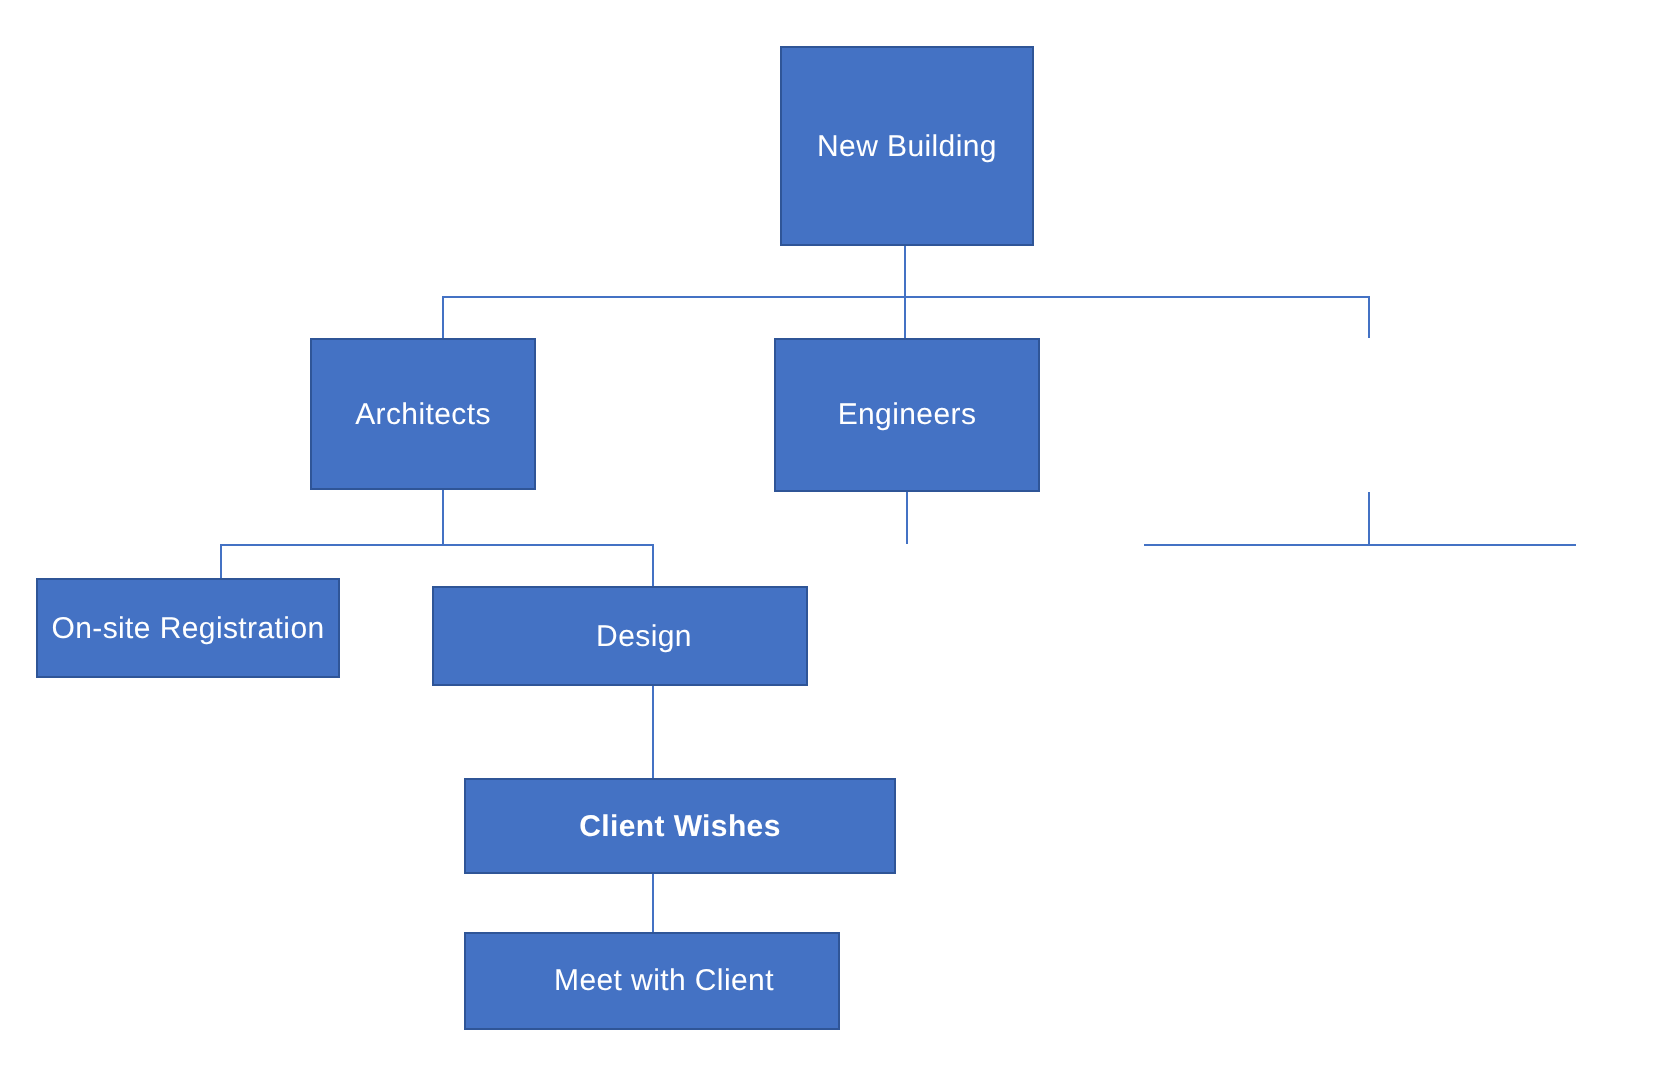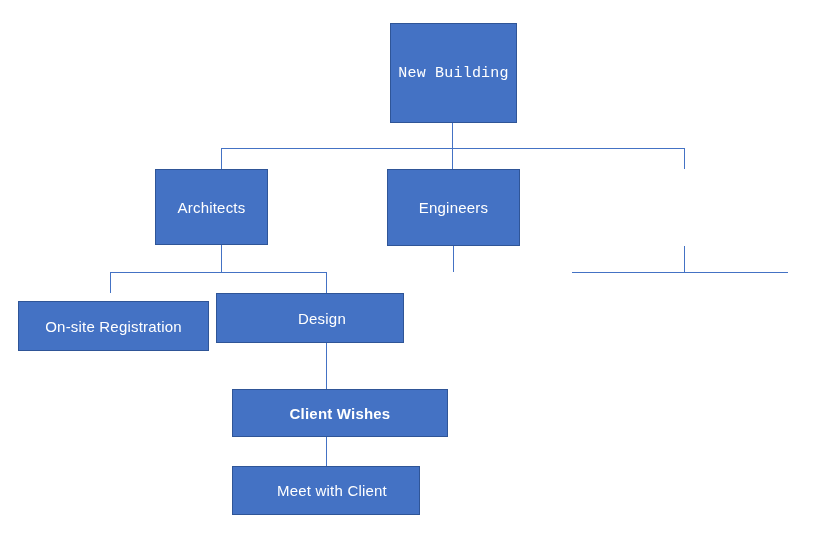--- a/index.html
+++ b/index.html
@@ -26,25 +26,25 @@
     line-height:21px;
     letter-spacing:.2px;
     cursor:default;
   }
   .node span{display:block;padding:0 6px;}
   .conn{position:absolute;background:var(--conn);}
   .conn-v{width:1px;}
   .conn-h{height:1px;}
 
   
-  #n-new-building   {left:390px;top:23px; width:127px;height:100px;font-family:Liberation Mono, monospace;}
+  #n-new-building   {left:390px;top:23px; width:127px;height:100px;}
   #n-architects     {left:155px;top:169px;width:113px;height:76px;}
   #n-engineers      {left:387px;top:169px;width:133px;height:77px;align-items:center;}
   #n-finance        {left:619px;top:169px;width:132px;height:77px;}
-  #n-onsite         {left:18px; top:301px;width:191px;height:50px;}
+  #n-onsite         {left:18px; top:289px;width:152px;height:50px;}
   #n-design         {left:216px;top:293px;width:188px;height:50px;padding-left:24px;}
   #n-client-wishes  {left:232px;top:389px;width:216px;height:48px;font-weight:bold;}
   #n-meet-client    {left:232px;top:466px;width:188px;height:49px;padding-left:12px;}
 
   
   #c-new-down   {left:452px;top:123px;height:46px;}
   #c-top-h      {left:221px;top:148px;width:464px;}
   #c-arch-top   {left:221px;top:148px;height:21px;}
   #c-fin-top    {left:684px;top:148px;height:21px;}
   #c-arch-down  {left:221px;top:245px;height:27px;}

